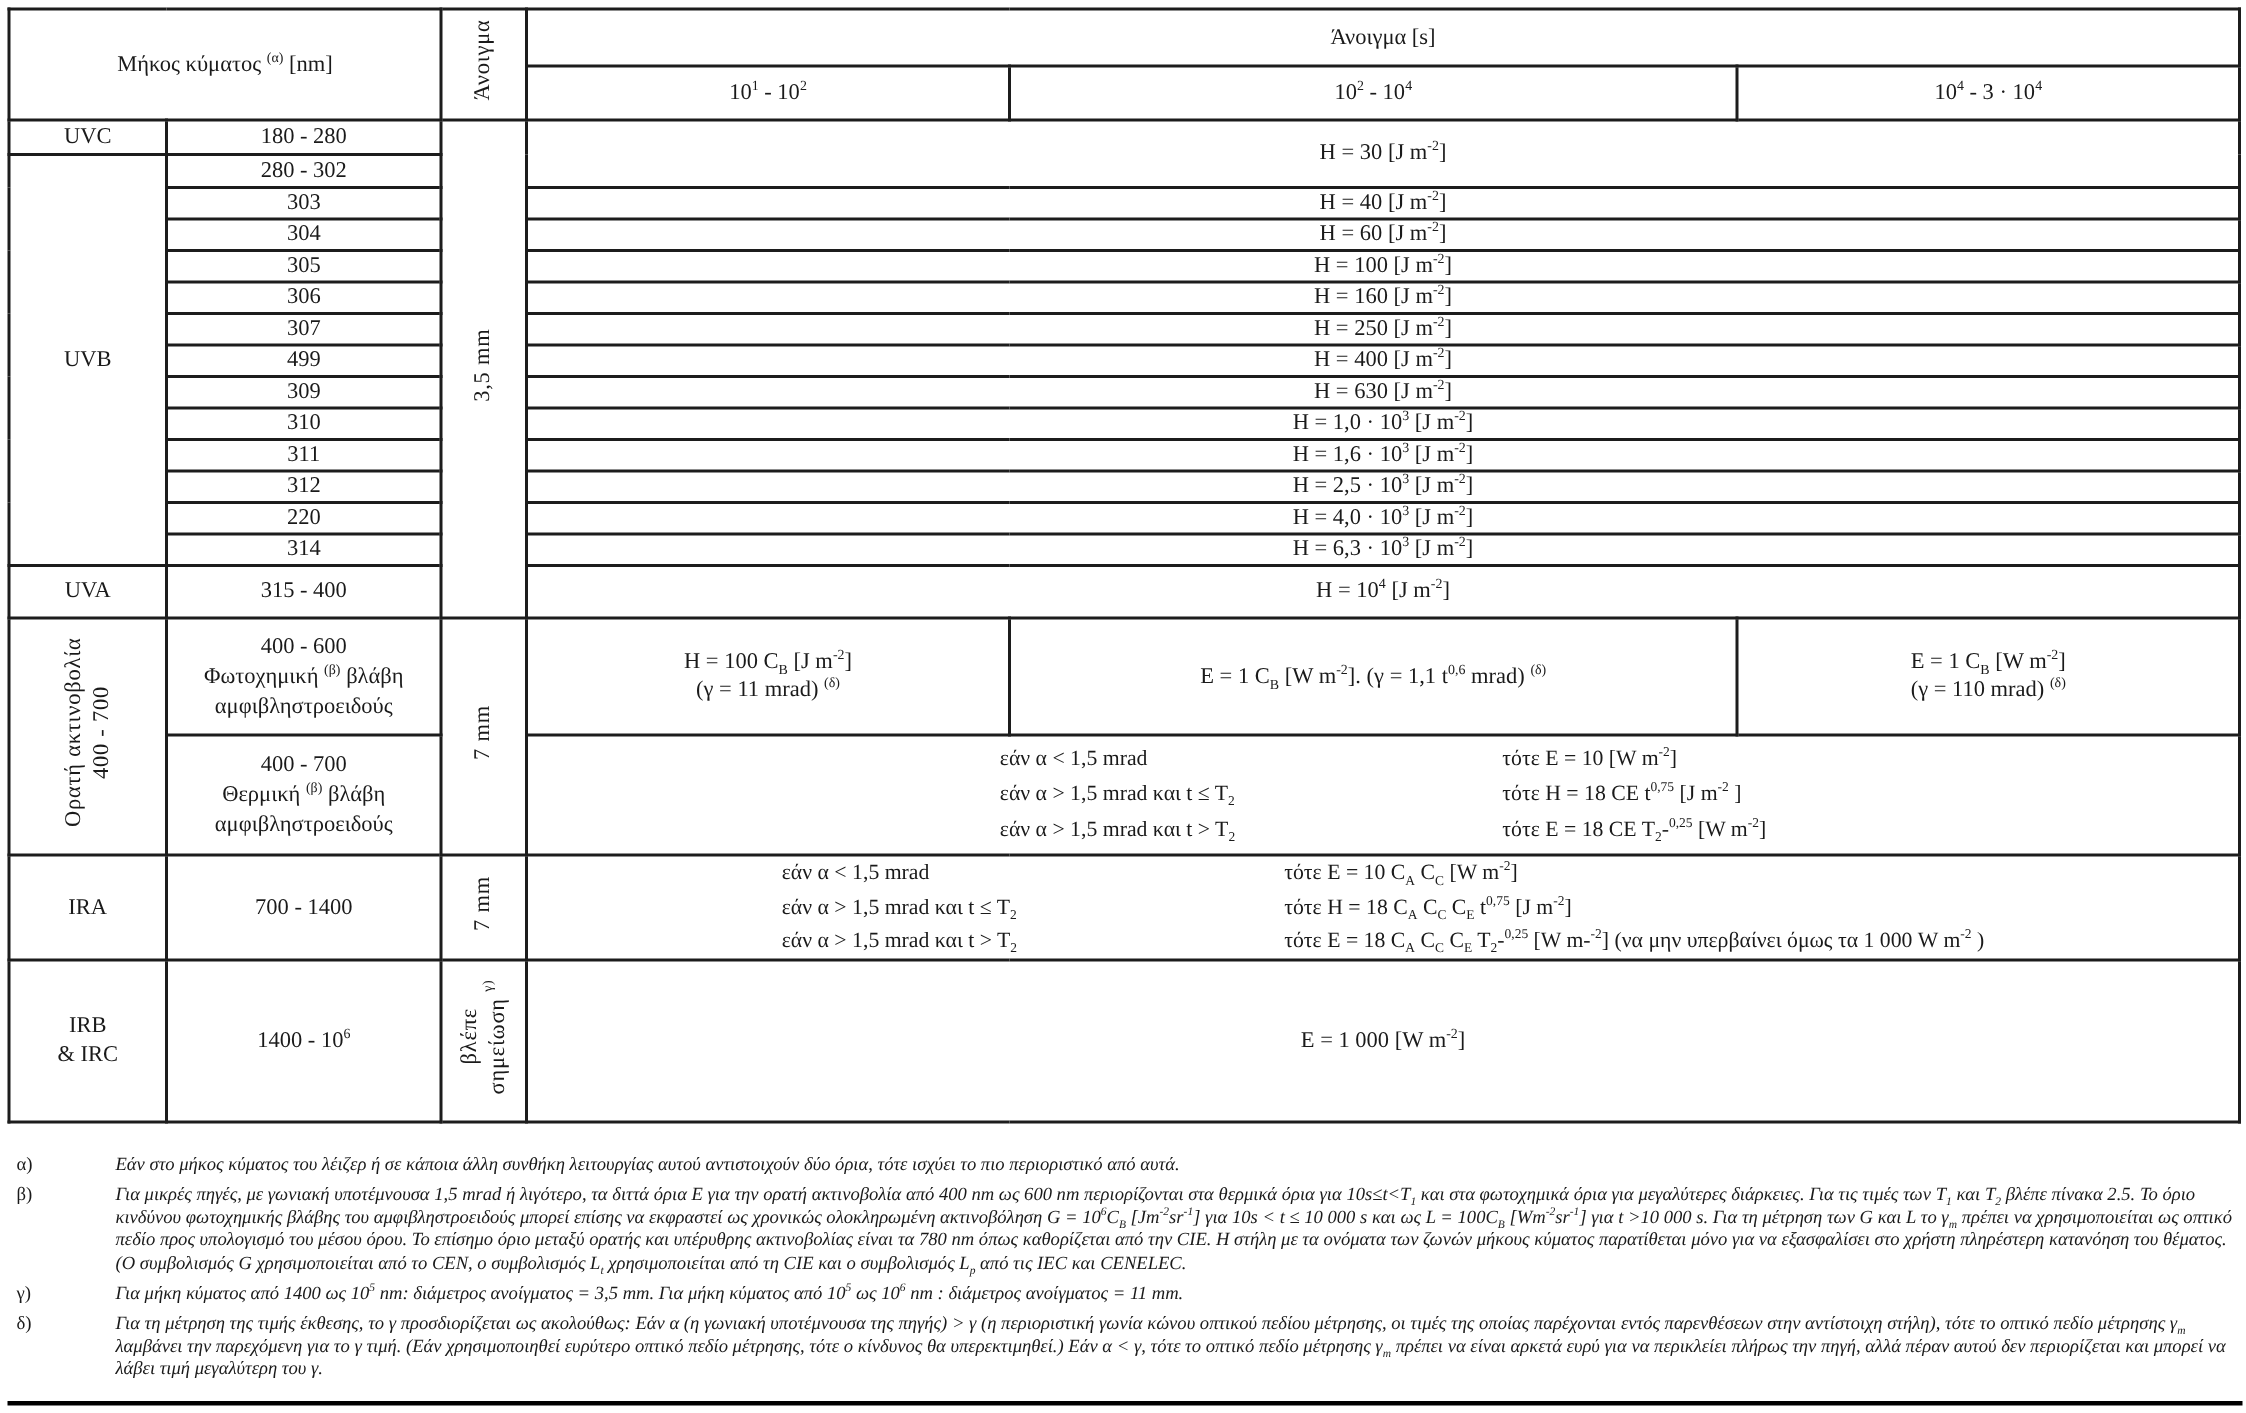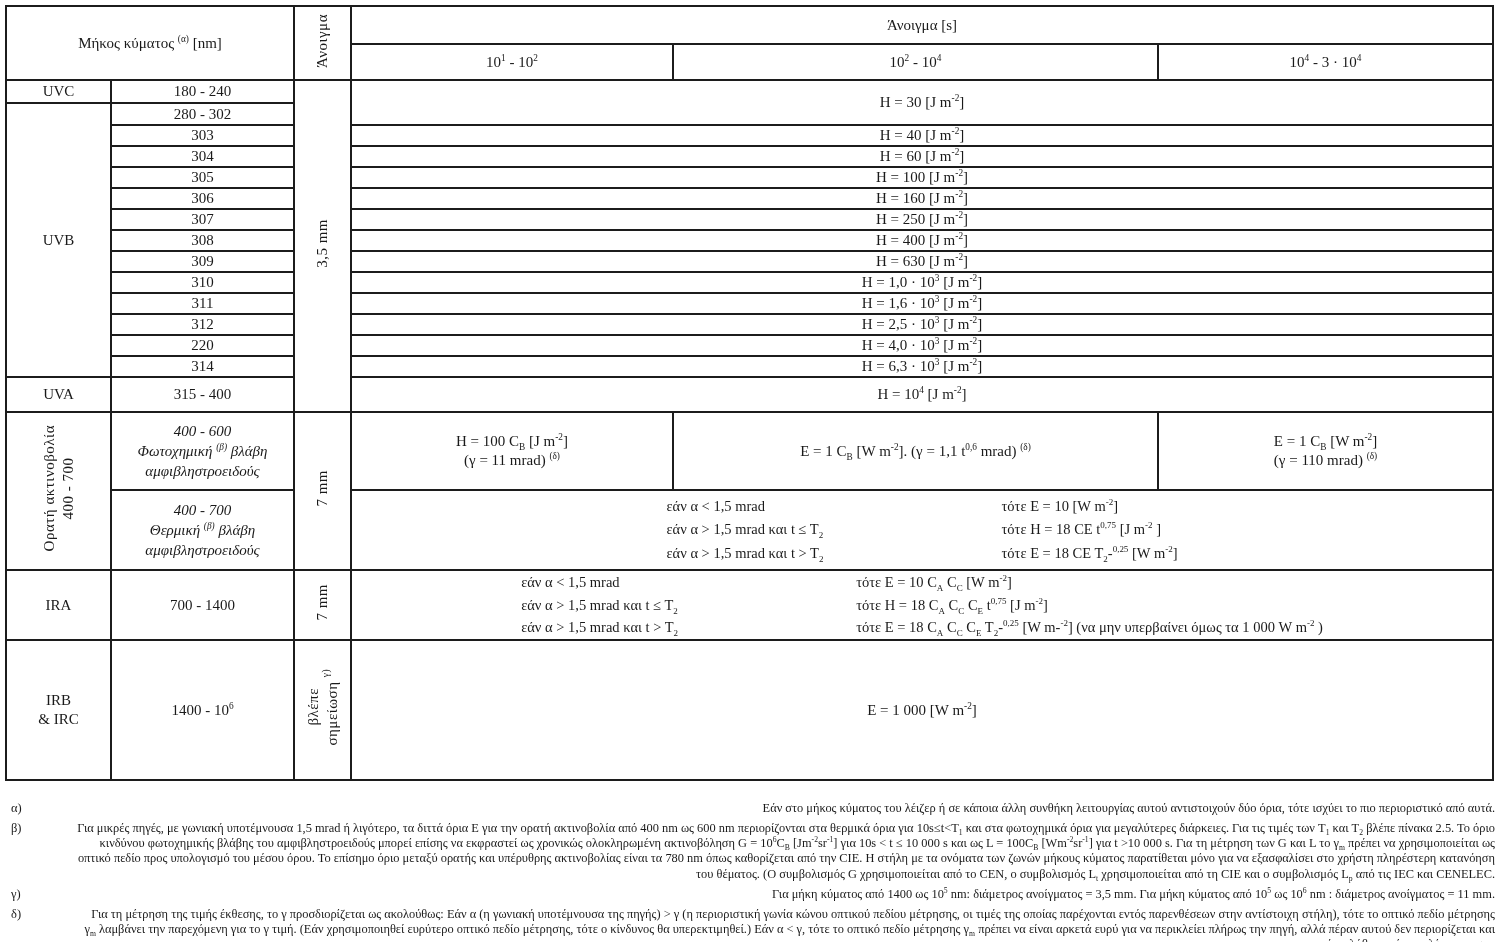--- a/index.html
+++ b/index.html
@@ -17,40 +17,40 @@
     text-align:center; vertical-align:middle; font-size:15px; line-height:1.25;
     overflow:hidden;
   }
   th{ font-size:14.5px; }
   sup{ font-size:0.62em; line-height:0; }
   sub{ font-size:0.62em; line-height:0; }
 
   
   tr.h38{height:38px} tr.h36{height:36px} tr.h23{height:23px} tr.h22{height:22px}
   tr.h21{height:21px} tr.h32{height:35px} tr.h78{height:78px} tr.h80{height:80px}
-  tr.h70{height:70px} tr.h108{height:140px}
+  tr.h70{height:70px} tr.h108{height:108px}
 
   .vert{
     writing-mode:vertical-rl; transform:rotate(180deg);
     display:inline-block; white-space:pre-line; letter-spacing:0.5px;
   }
-  .wl3{ white-space:pre-line; line-height:1.35;font-style:italic; }
+  .wl3{ white-space:pre-line; line-height:1.35; }
   .val{ white-space:pre-line; }
 
   .cond{ display:flex; justify-content:center; gap:80px; text-align:left;align-items:center; }
   .cond .c1{ width:255px; }
   .cond .c2{ width:auto; }
   .cond div div{ line-height:1.62; font-size:14.5px; white-space:nowrap; }
   .cond-ira div div{ line-height:1.55; }
 
   
   .notes{ margin-top:20px; width:1490px; }
   .note{ display:grid; grid-template-columns:72px 1fr; margin-bottom:5px; }
   .note .lbl{ font-size:12.5px; padding-left:6px; }
-  .note .txt{ font-size:12.4px; line-height:1.22; text-align:right; }
+  .note .txt{ font-size:12.4px; line-height:1.22; text-align:left;font-style:italic; }
   .bottom-rule{ border-top:3px solid #000; margin-top:14px; width:1490px; }
 </style>
 </head>
 <body>
 
 <div class="page">
 
   <table class="limits">
     <colgroup>
       <col style="width:105px">
@@ -68,21 +68,21 @@
       <th colspan="3">Άνοιγμα [s]</th>
     </tr>
     <tr class="h36">
       <th>10<sup>1</sup> - 10<sup>2</sup></th>
       <th>10<sup>2</sup> - 10<sup>4</sup></th>
       <th>10<sup>4</sup> - 3 · 10<sup>4</sup></th>
     </tr>
 
     <tr class="h23">
       <td>UVC</td>
-      <td>180 - 240</td>
+      <td>180 - 280</td>
       <td rowspan="15"><span class="vert">3,5 mm</span></td>
       <td colspan="3" rowspan="2">H = 30 [J m<sup>-2</sup>]</td>
     </tr>
 
     <tr class="h22">
       <td rowspan="13">UVB</td>
       <td>280 - 302</td>
     </tr>
     <tr class="h21">
       <td>303</td>
@@ -98,21 +98,21 @@
     </tr>
     <tr class="h21">
       <td>306</td>
       <td colspan="3">H = 160 [J m<sup>-2</sup>]</td>
     </tr>
     <tr class="h21">
       <td>307</td>
       <td colspan="3">H = 250 [J m<sup>-2</sup>]</td>
     </tr>
     <tr class="h21">
-      <td>308</td>
+      <td>499</td>
       <td colspan="3">H = 400 [J m<sup>-2</sup>]</td>
     </tr>
     <tr class="h21">
       <td>309</td>
       <td colspan="3">H = 630 [J m<sup>-2</sup>]</td>
     </tr>
     <tr class="h21">
       <td>310</td>
       <td colspan="3">H = 1,0 · 10<sup>3</sup> [J m<sup>-2</sup>]</td>
     </tr>

